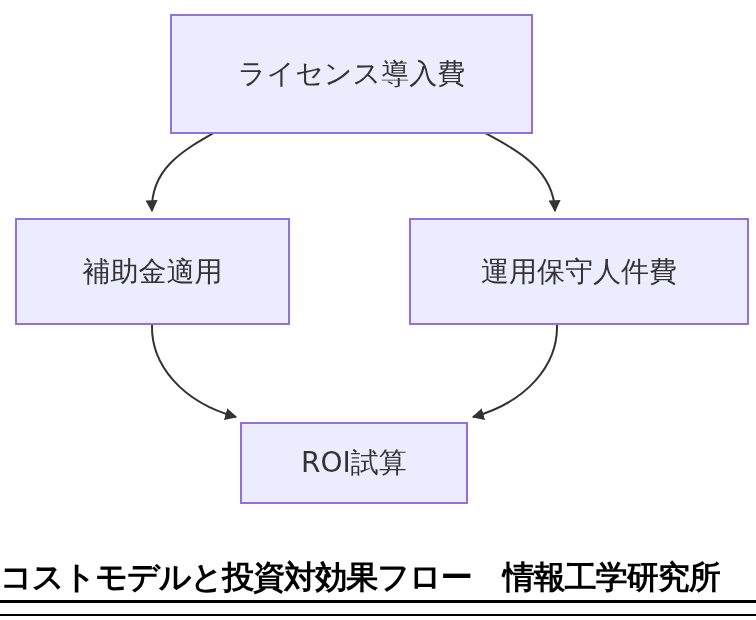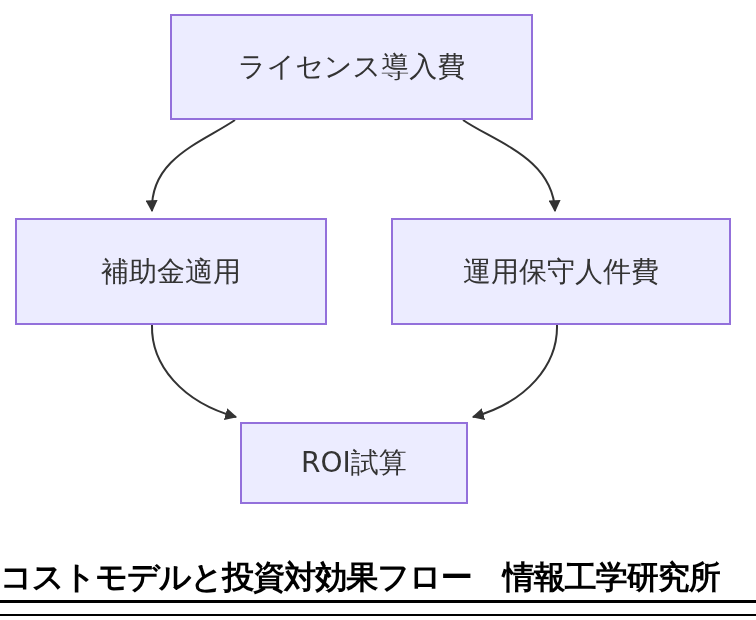--- a/index.html
+++ b/index.html
@@ -22,23 +22,23 @@
     box-sizing: border-box;
     background: #ECECFF;
     border: 2.5px solid #9370DB;
     color: #333333;
     font-size: 28px;
     display: flex;
     align-items: center;
     justify-content: center;
     white-space: nowrap;
   }
-  .node-top    { left: 170px; top: 14px;  width: 363px; height: 106px; }
-  .node-left   { left: 15px;  top: 218px; width: 312px; height: 107px; }
-  .node-right  { left: 391px; top: 218px; width: 340px; height: 107px; }
+  .node-top    { left: 170px; top: 14px;  width: 363px; height: 120px; }
+  .node-left   { left: 15px;  top: 218px; width: 275px; height: 107px; }
+  .node-right  { left: 409px; top: 218px; width: 340px; height: 107px; }
   .node-bottom { left: 240px; top: 422px; width: 228px; height: 82px; }
   .caption {
     position: absolute;
     left: 0; top: 556px;
     width: 756px;
     font-size: 32px;
     font-weight: bold;
     color: #000000;
     white-space: nowrap;
     letter-spacing: -1px;

